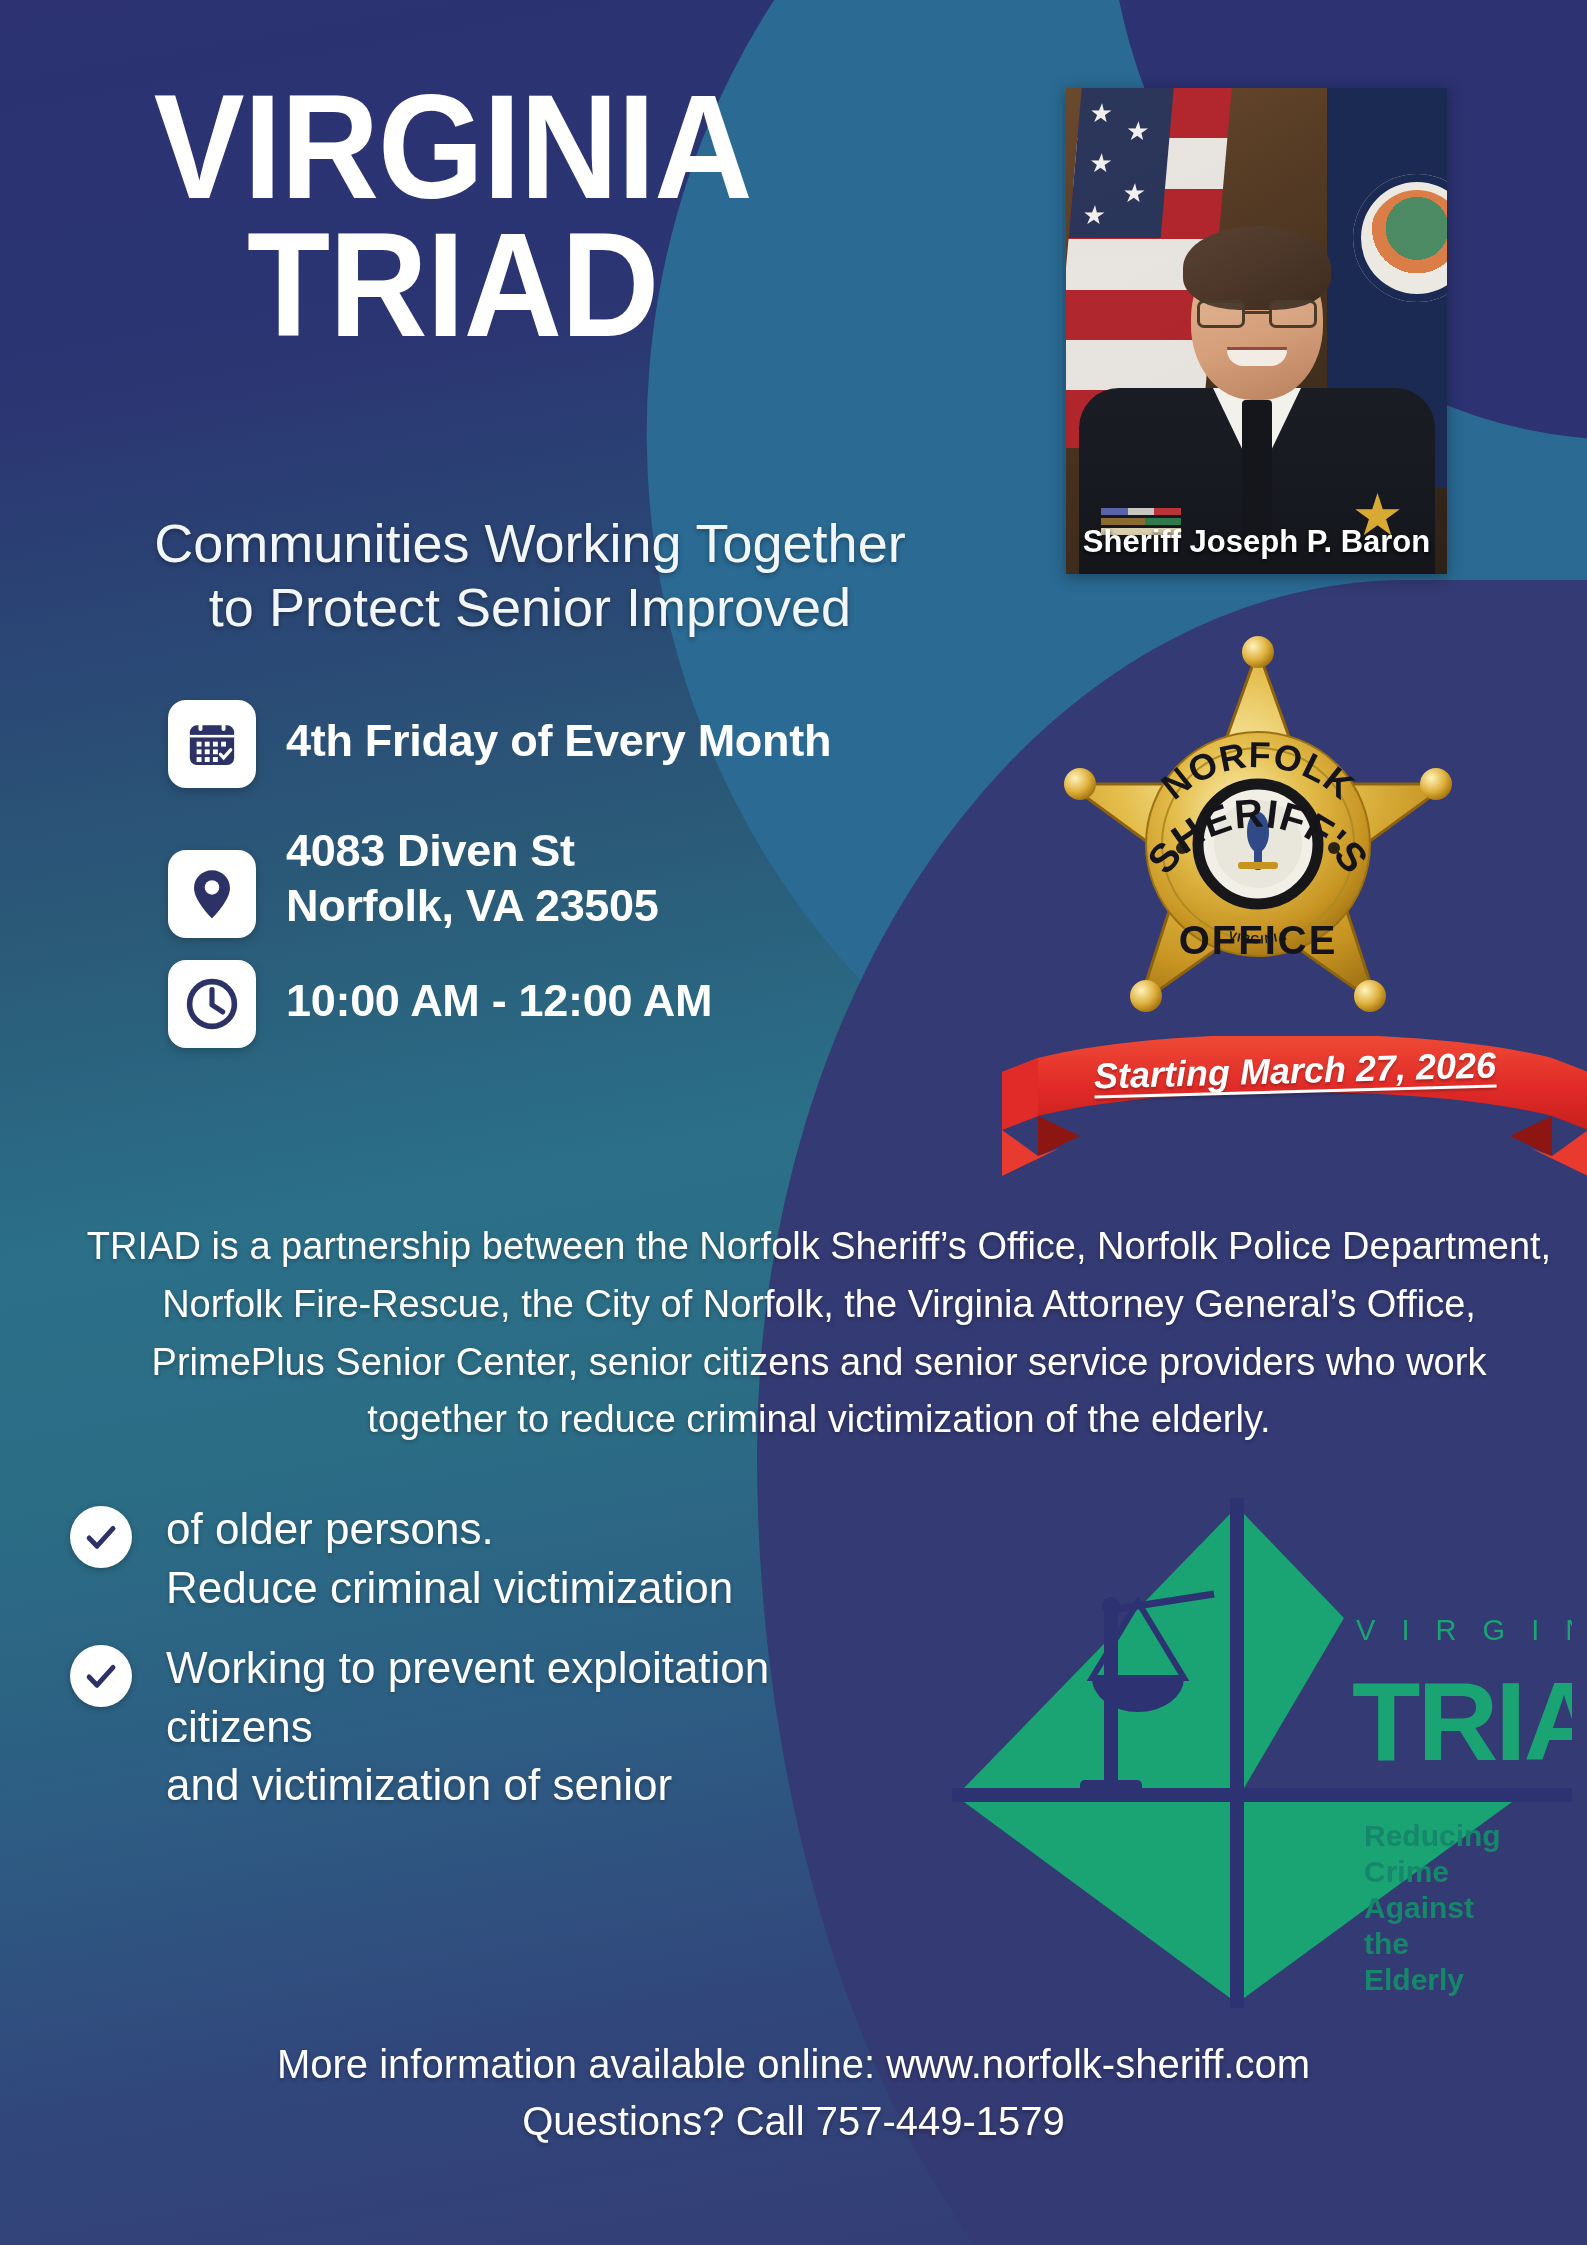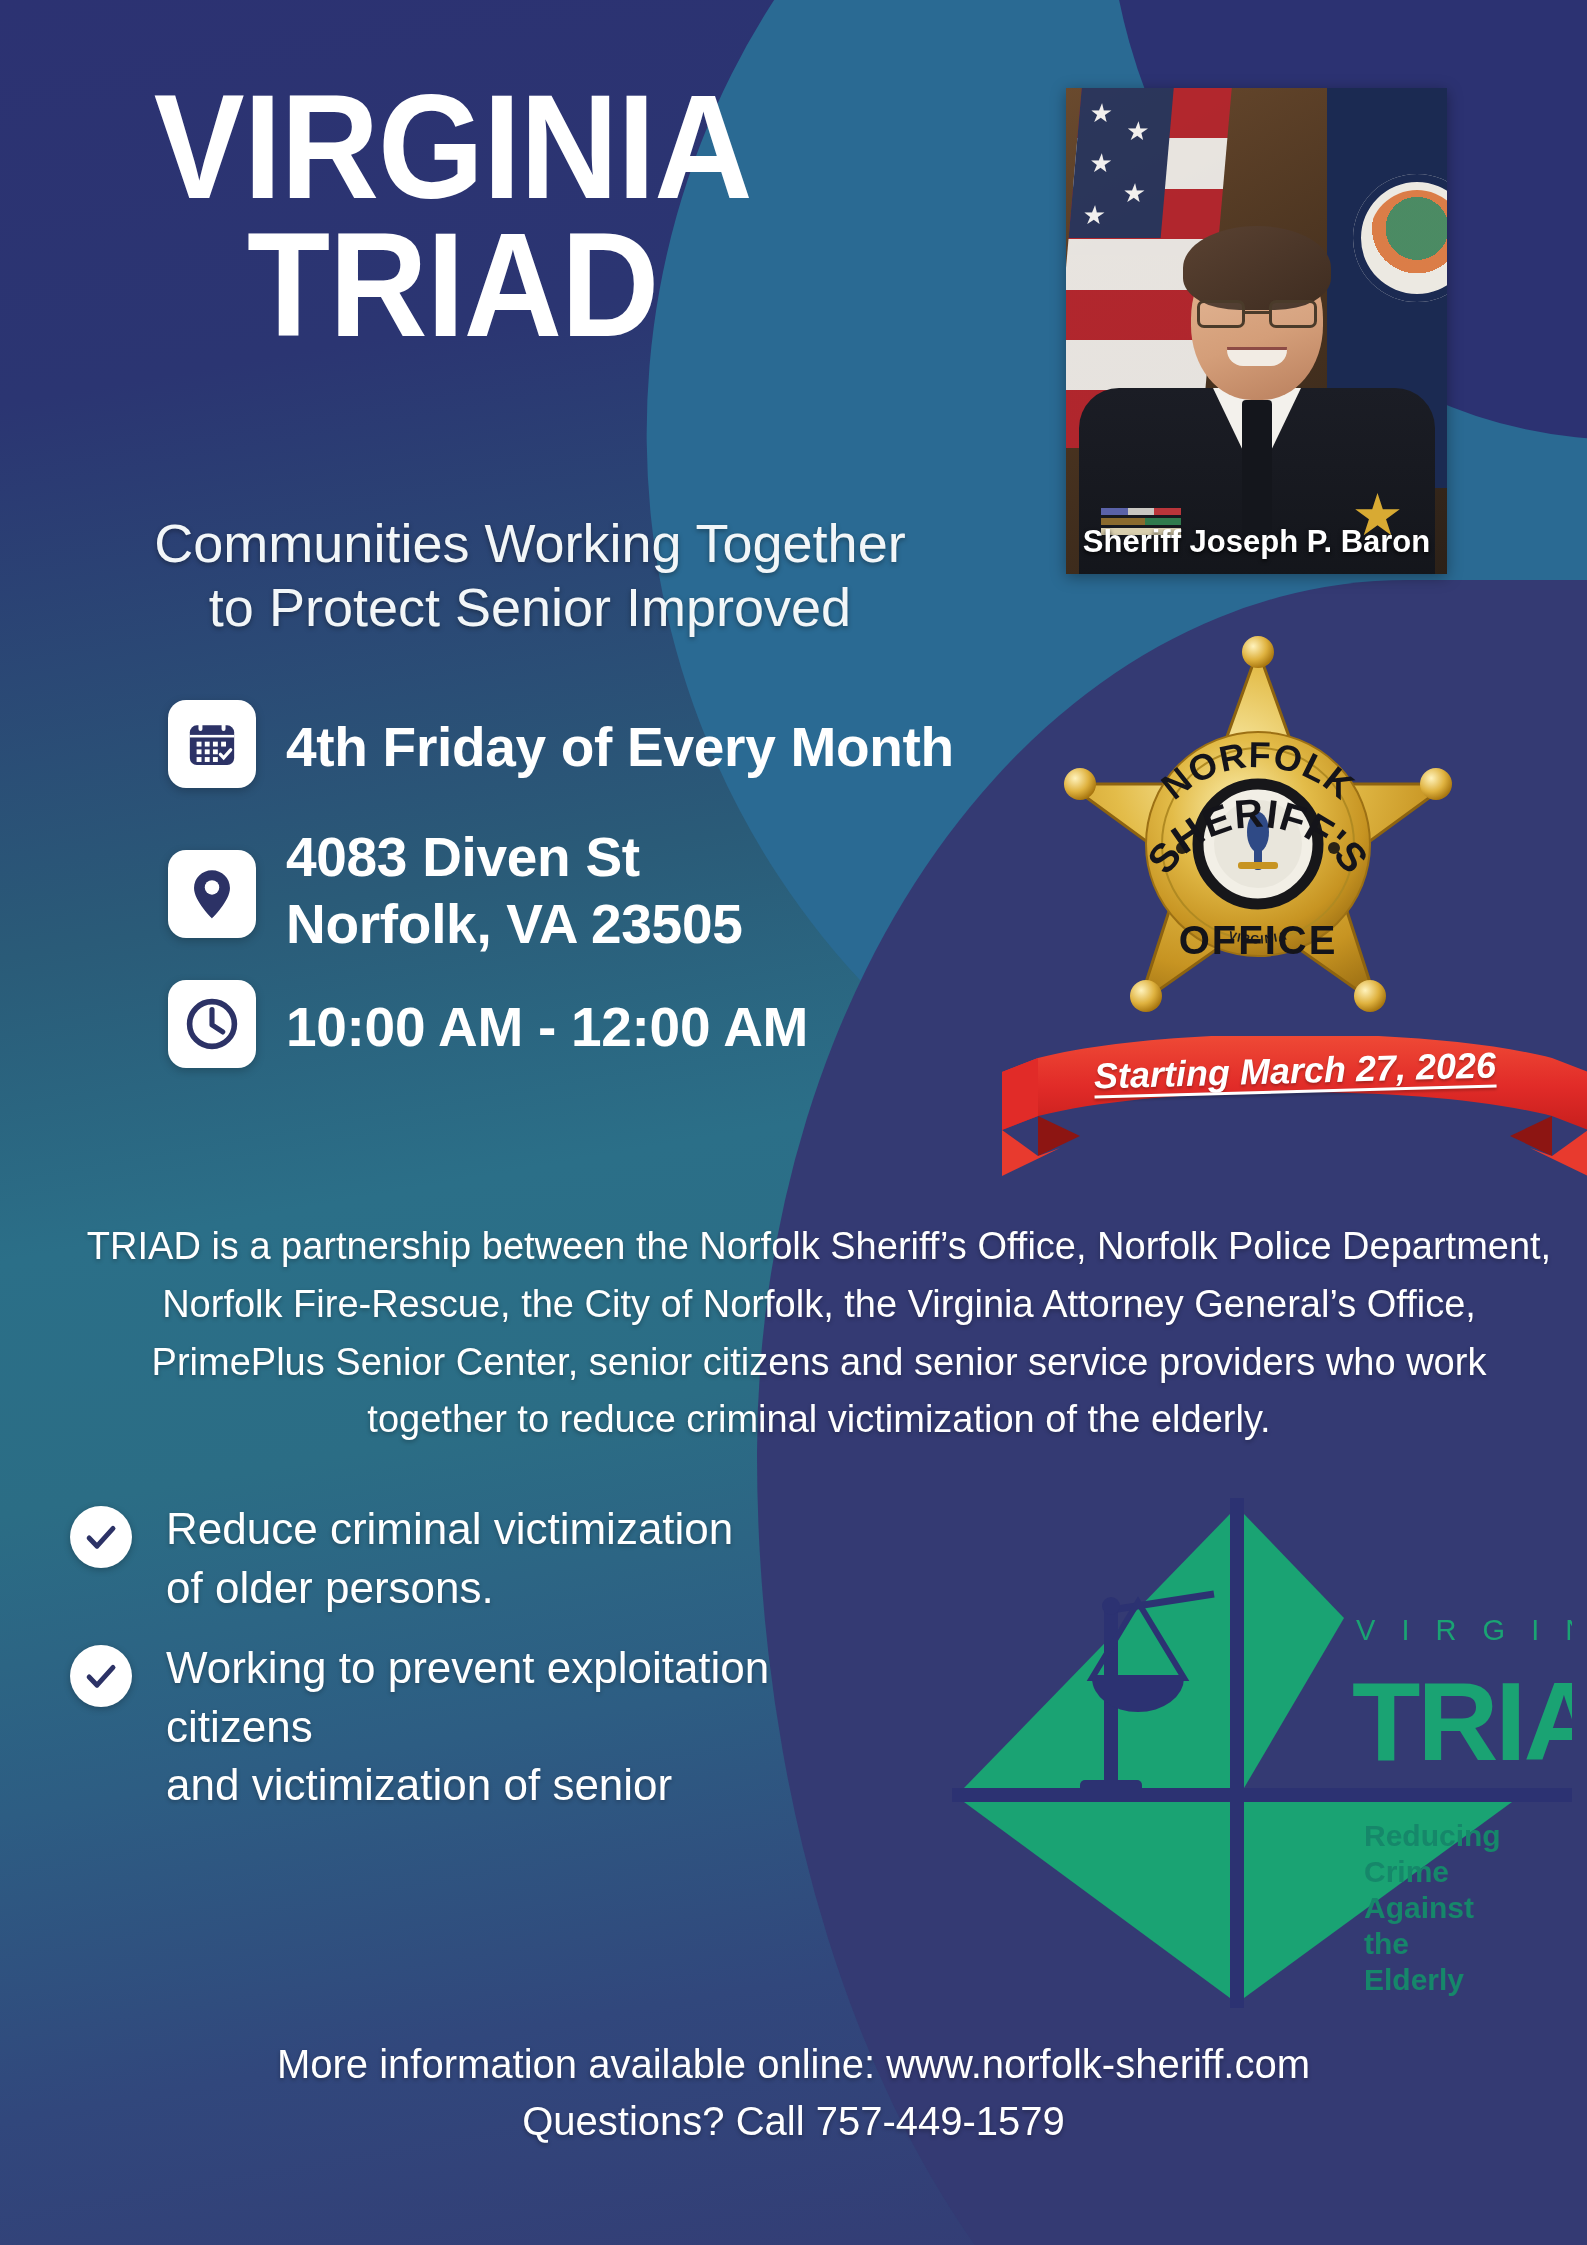--- a/index.html
+++ b/index.html
@@ -195,21 +195,21 @@
     background:#ffffff;
     border-radius:18px;
     display:flex; align-items:center; justify-content:center;
     box-shadow:0 3px 10px rgba(0,0,0,.22);
   }
   .detail-icon svg { width:56px; height:56px; fill:#2c3266; }
   .detail-text {
     margin-left:30px;
     color:#ffffff;
     font-weight:bold;
-    font-size:55px;
+    font-size:45px;
     line-height:1.22;
     padding-top:14px;
     letter-spacing:-.3px;
   }
   .detail-text span { display:block; white-space:nowrap; }
   .row-date .detail-icon { margin-top:0; }
   .row-loc { margin-top:10px; }
   .row-loc .detail-icon { margin-top:40px; }
   .row-time { margin-top:4px; }
 
@@ -451,22 +451,22 @@
 
   <div class="bullets">
 
     <div class="bullet">
       <div class="check">
         <svg viewBox="0 0 24 24" xmlns="http://www.w3.org/2000/svg">
           <path d="M4.5 12.6l5 5.2L19.6 6.6" fill="none" stroke="#2c3266" stroke-width="3.1" stroke-linecap="round" stroke-linejoin="round"></path>
         </svg>
       </div>
       <div class="btext">
+        <span>of older persons.</span>
         <span>Reduce criminal victimization</span>
-        <span>of older persons.</span>
       </div>
     </div>
 
 
     <div class="bullet">
       <div class="check">
         <svg viewBox="0 0 24 24" xmlns="http://www.w3.org/2000/svg">
           <path d="M4.5 12.6l5 5.2L19.6 6.6" fill="none" stroke="#2c3266" stroke-width="3.1" stroke-linecap="round" stroke-linejoin="round"></path>
         </svg>
       </div>

